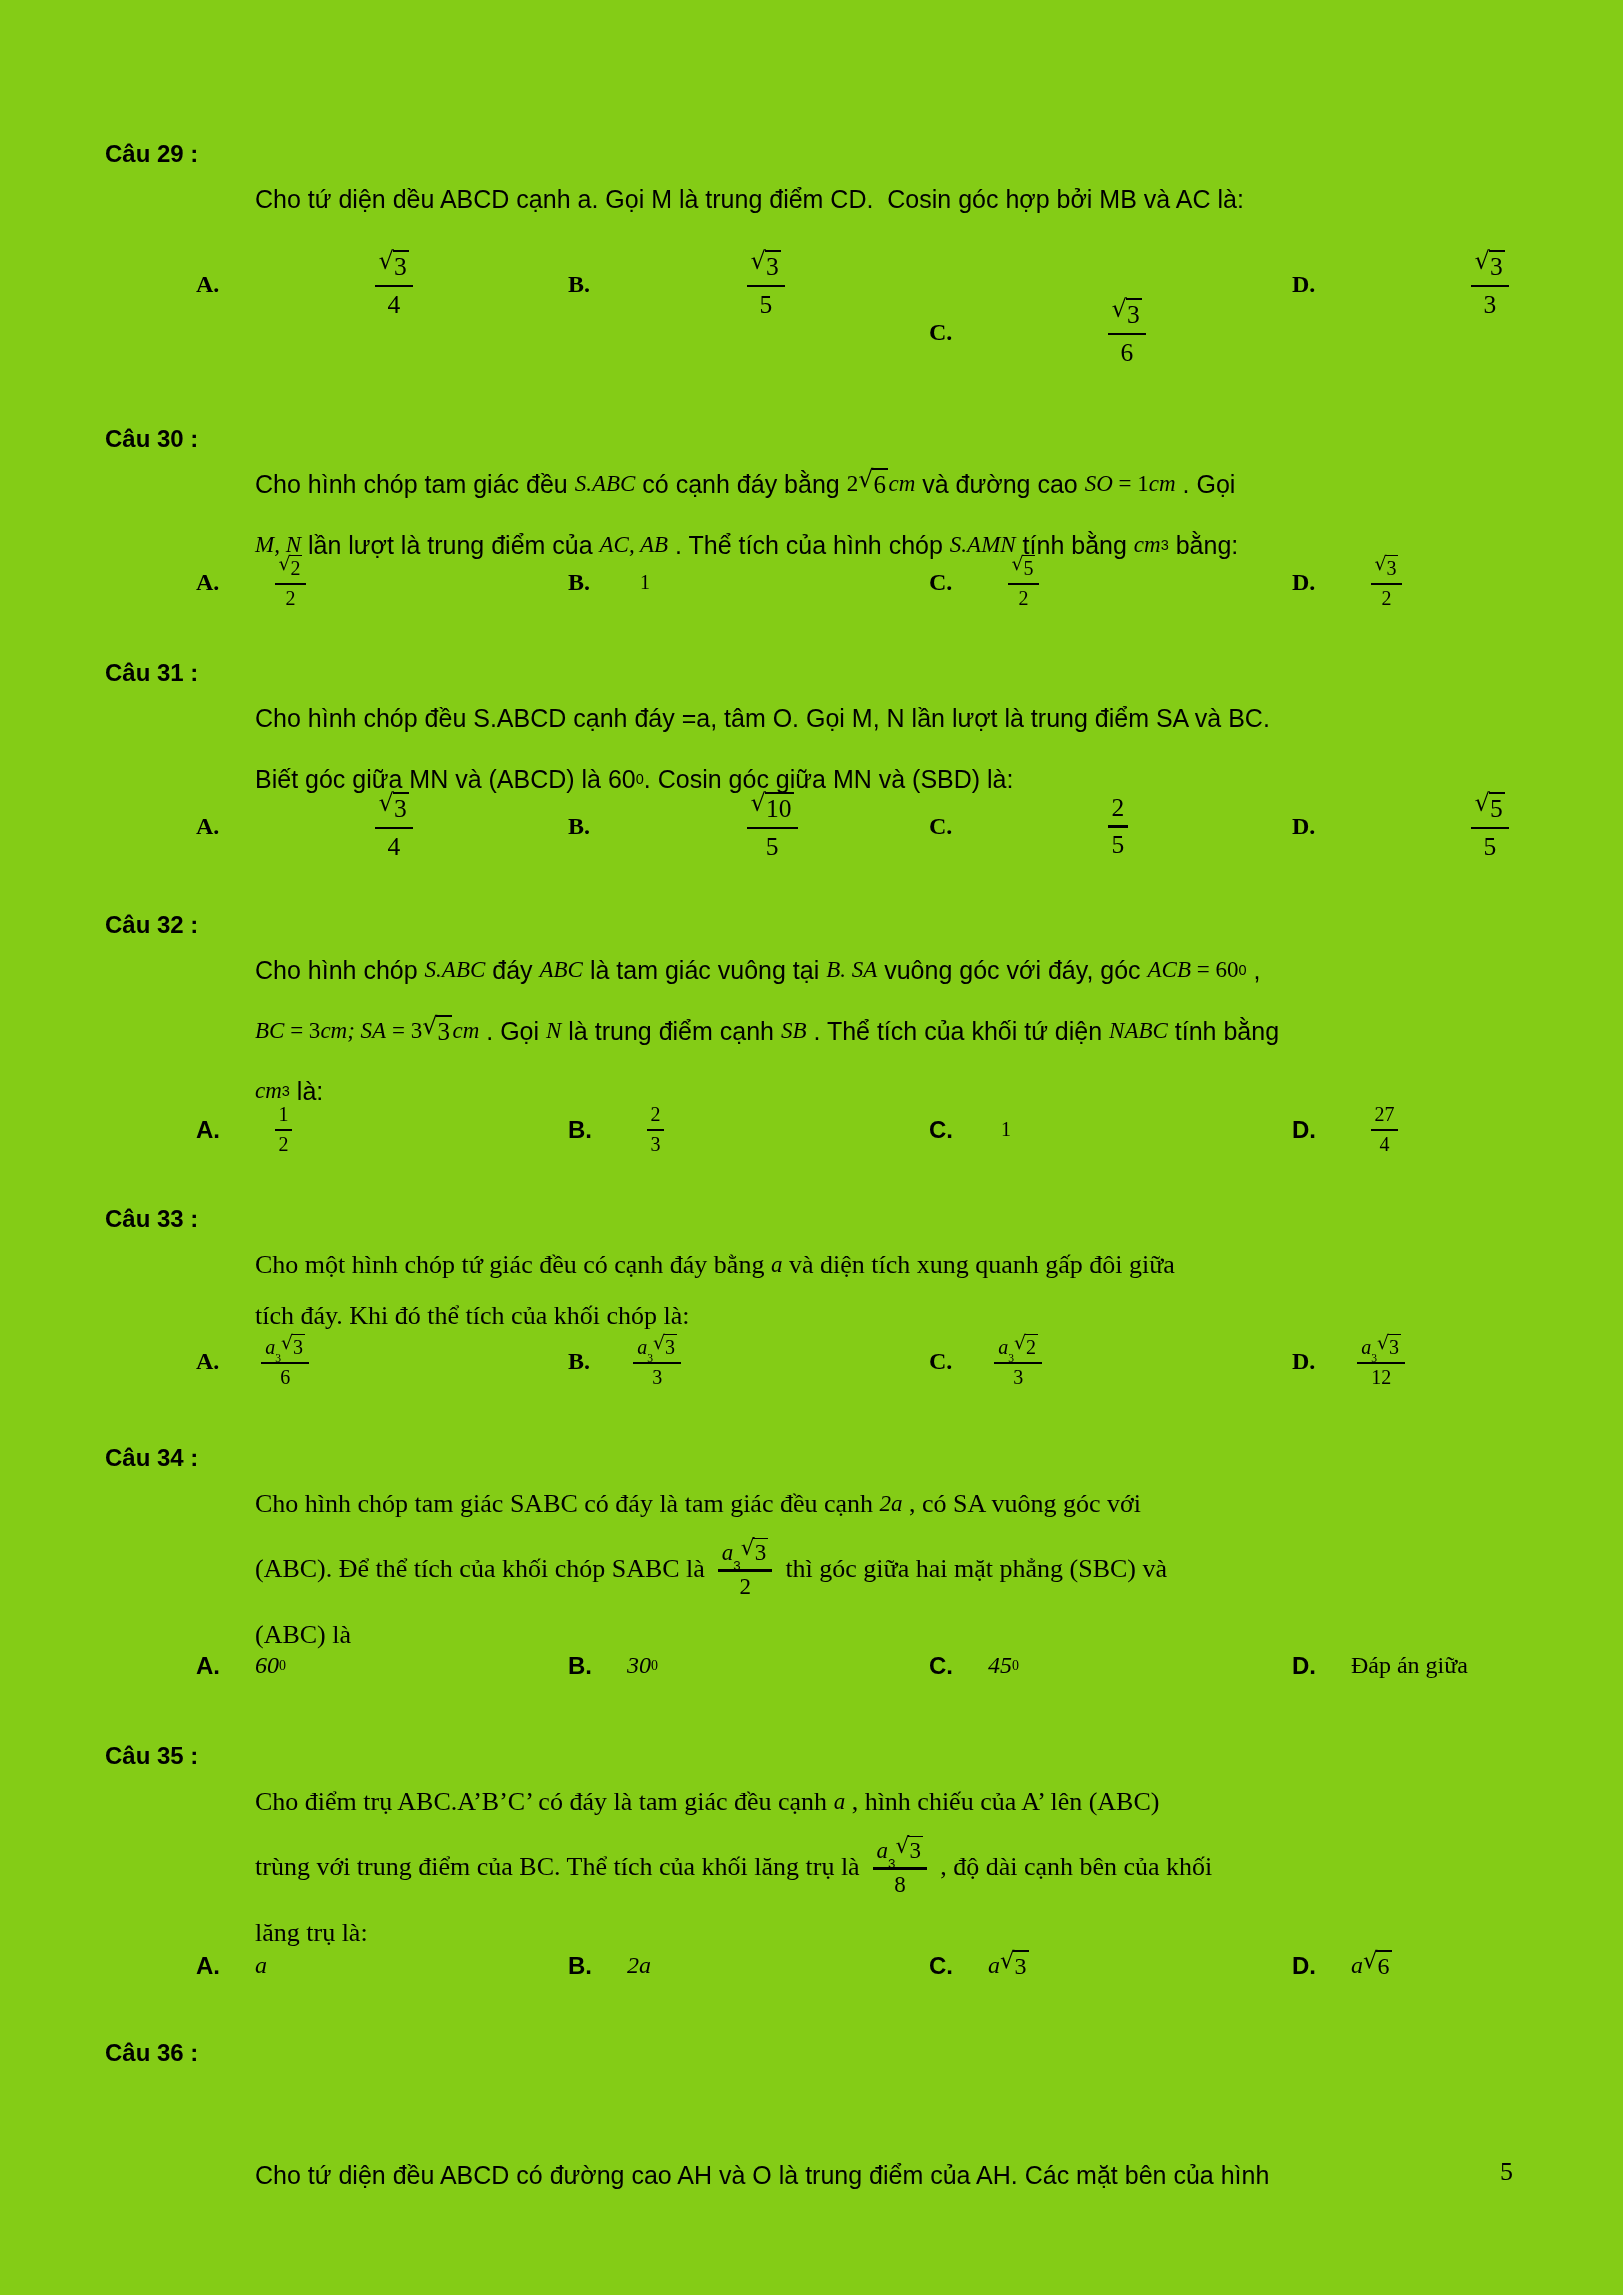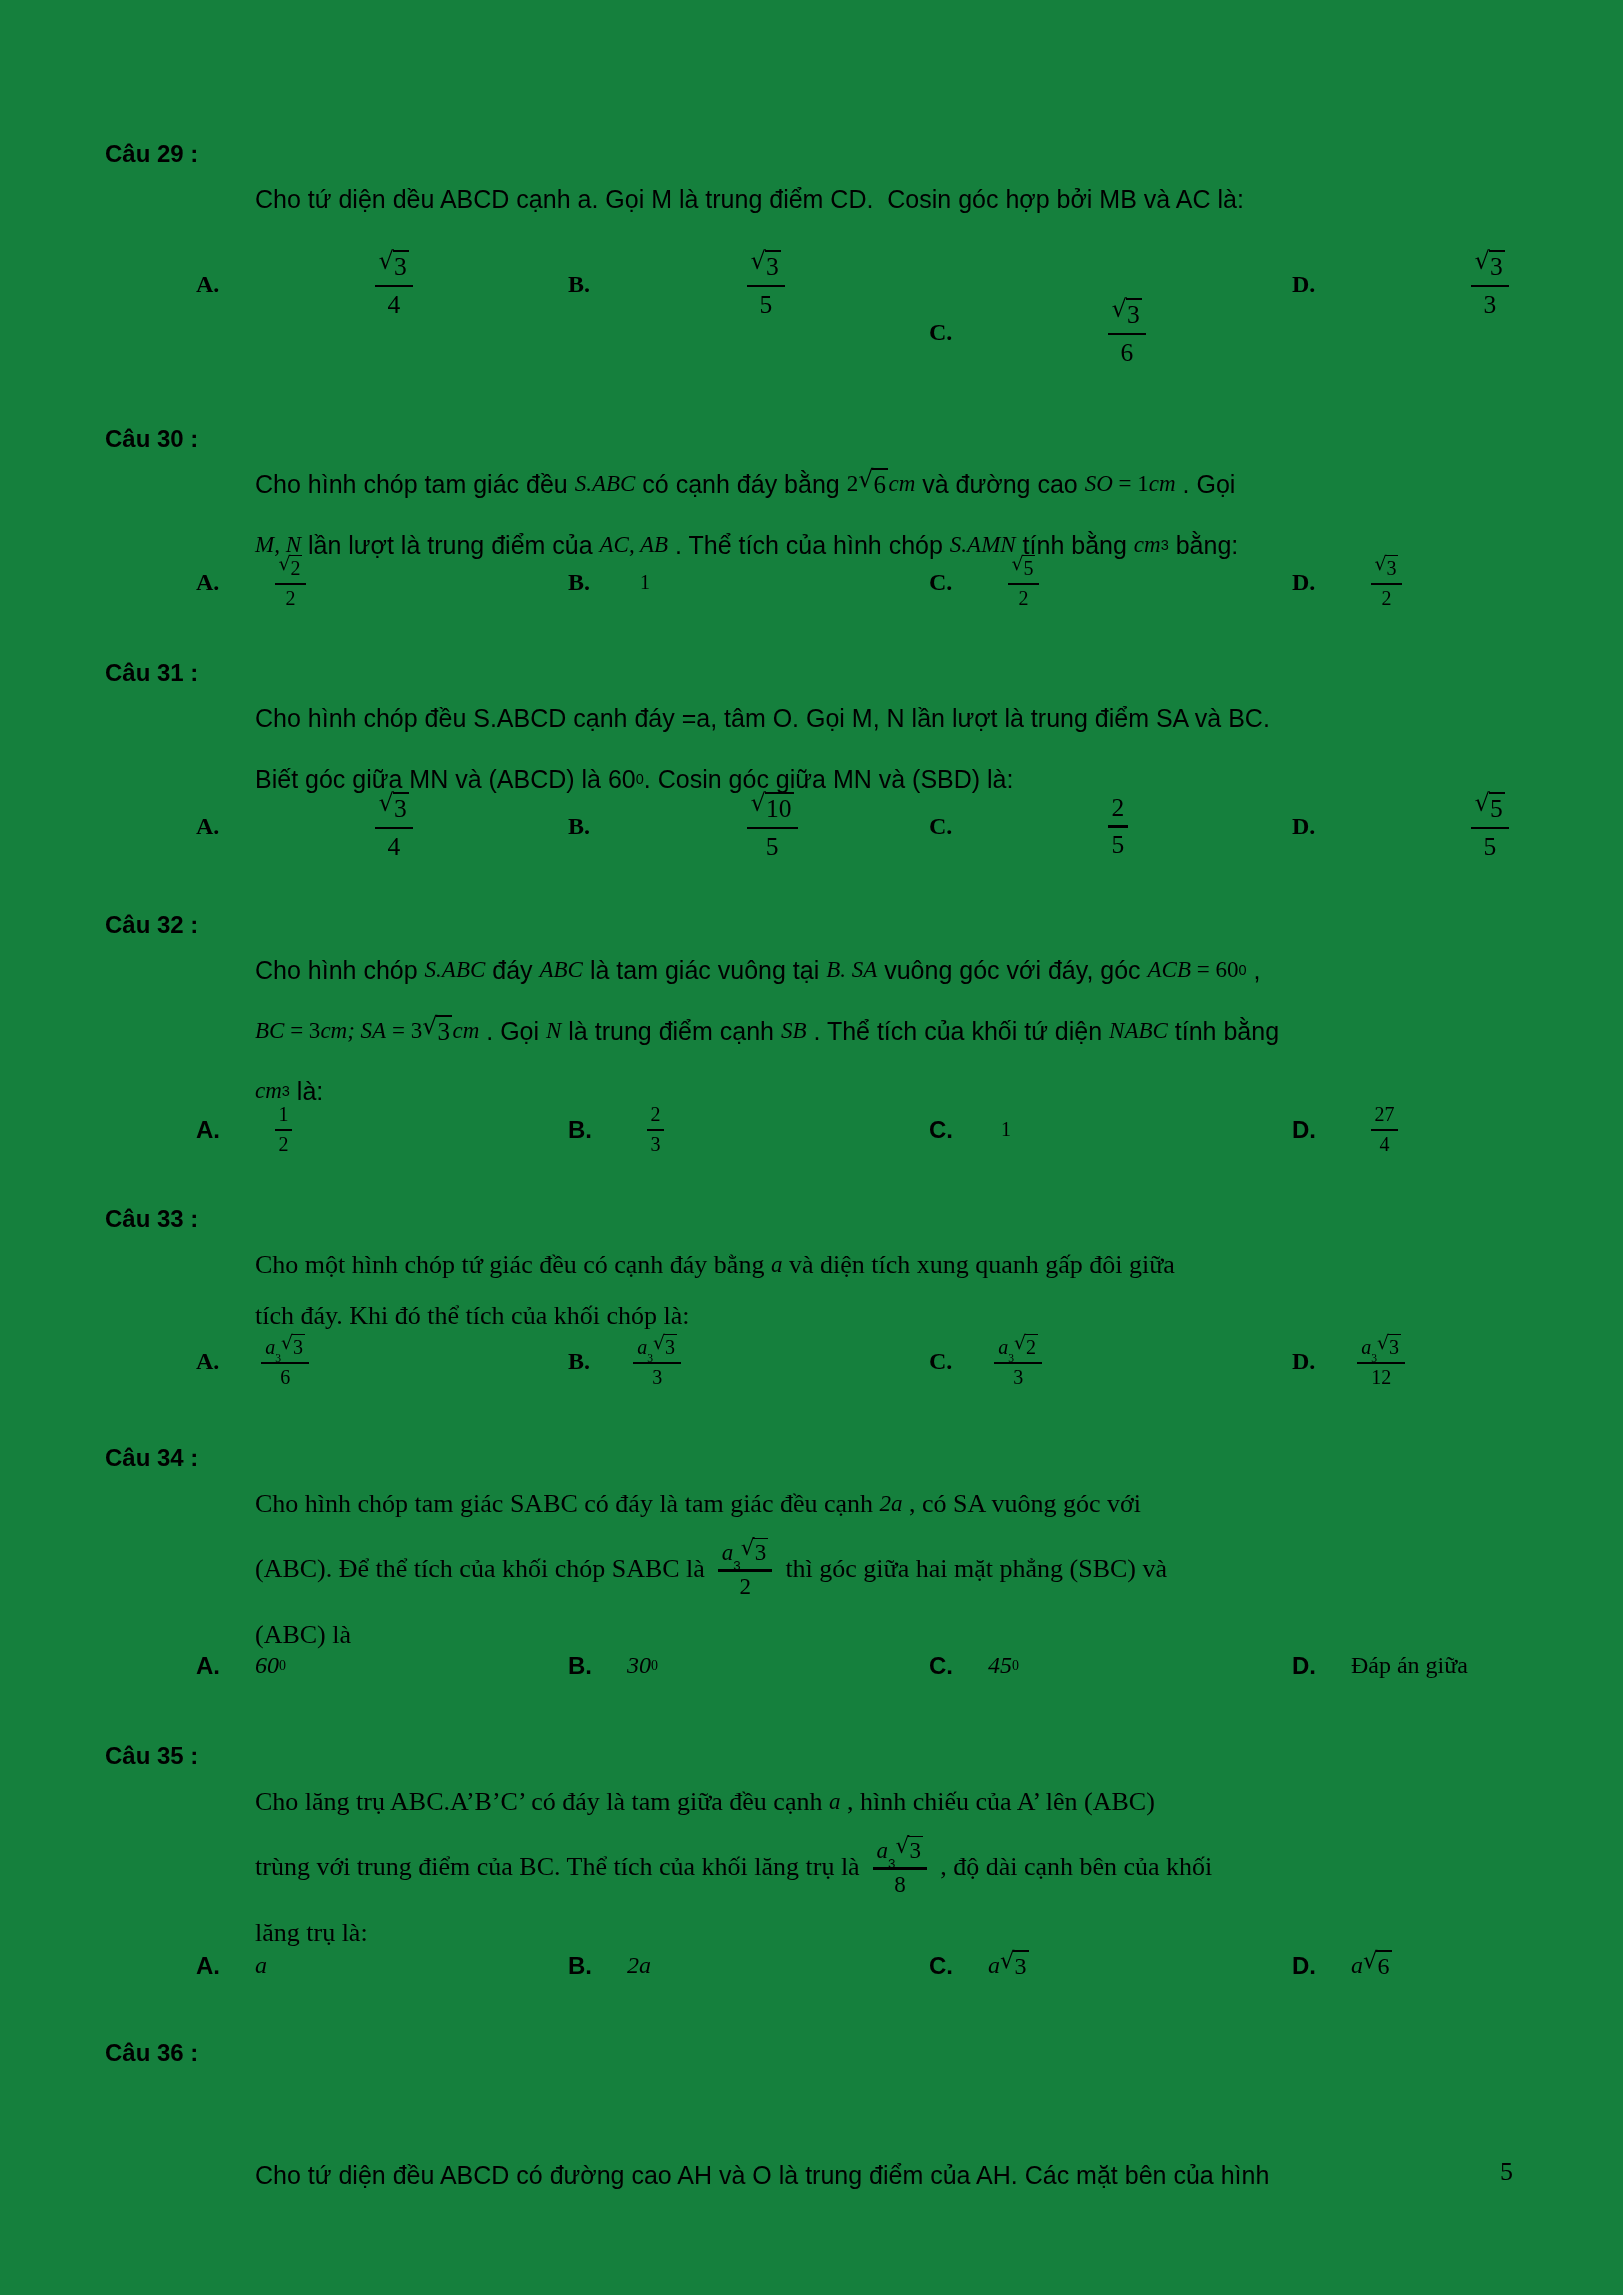--- a/index.html
+++ b/index.html
@@ -1,17 +1,17 @@
 <!DOCTYPE html>
 <html style="font-size:10.5px"><head>
 <meta charset="utf-8">
 <style>
   html,body{margin:0;padding:0;background:#e8e8e8;}
   .page{
-    position:relative;width:1623px;height:2295px;background:#15803d;color:#000;
+    position:relative;width:1623px;height:2295px;background:#84cc16;color:#000;
     overflow:hidden;font-family:"Liberation Sans",sans-serif;
   }
   .q{position:absolute;left:0;width:1623px;}
   .qlabel{
     position:absolute;left:105px;top:1.3px;white-space:nowrap;
     font-family:"Liberation Sans",sans-serif;font-weight:700;font-size:24px;
   }
   .qbody{display:flow-root;margin-left:255px;margin-right:85px;margin-top:44px;}
   .qline{
     font-size:25px;line-height:1.3;margin-bottom:28px;
@@ -463,21 +463,21 @@
           <span class="val">
             <span class="serif">Đáp án giữa</span>
           </span>
         </span>
       </div>
   </section>
 
   <section class="q qs tight lsans" style="top:1741px">
     <div class="qlabel">Câu 35 :</div>
     <div class="qbody">
-        <div class="qline"><span class="serif">Cho lăng trụ ABC.A’B’C’ có đáy là tam giữa đều cạnh </span><span class="mi">a</span><span class="serif"> , hình chiếu của A’ lên (ABC)</span></div>
+        <div class="qline"><span class="serif">Cho điểm trụ ABC.A’B’C’ có đáy là tam giác đều cạnh </span><span class="mi">a</span><span class="serif"> , hình chiếu của A’ lên (ABC)</span></div>
         <div class="qline"><span class="serif">trùng với trung điểm của BC. Thể tích của khối lăng trụ là </span><span class="frac"><span class="num"><span class="mi">a</span><sup class="sup">3</sup><span class="sqrt"><span class="rad">√</span><span class="radicand">3</span></span></span><span class="fbar"></span><span class="den"><span class="m">8</span></span></span><span class="serif"> , độ dài cạnh bên của khối</span></div>
         <div class="qline"><span class="serif">lăng trụ là:</span></div>
       </div>
     <div class="opts txt gsm" style="top:205px;height:39px">
         <span class="opt">
           <span class="letter">A.</span>
           <span class="val">
             <span class="mi">a</span>
           </span>
         </span>

